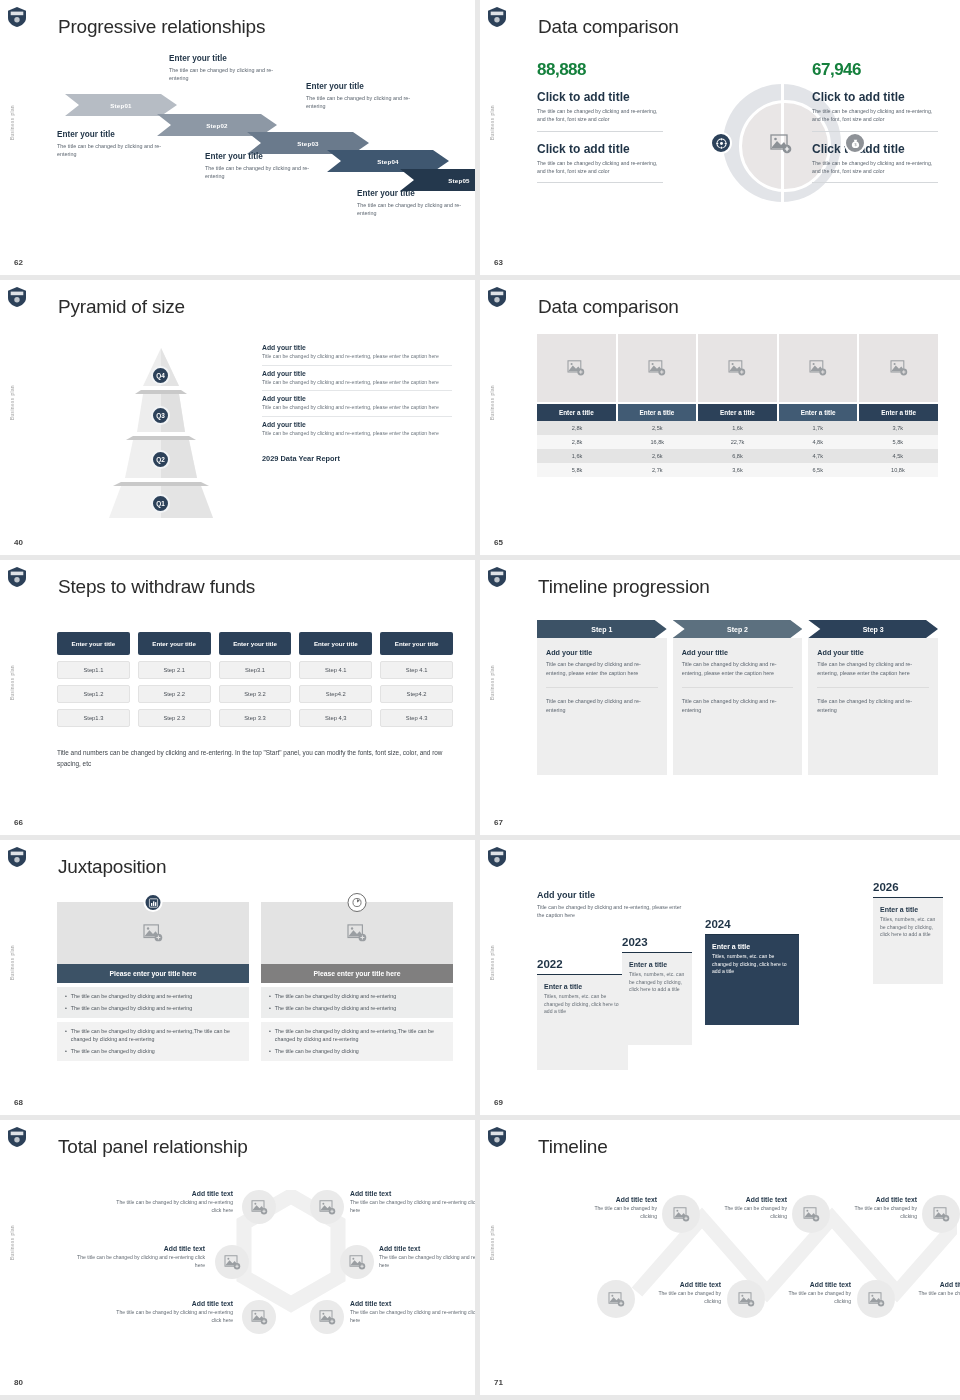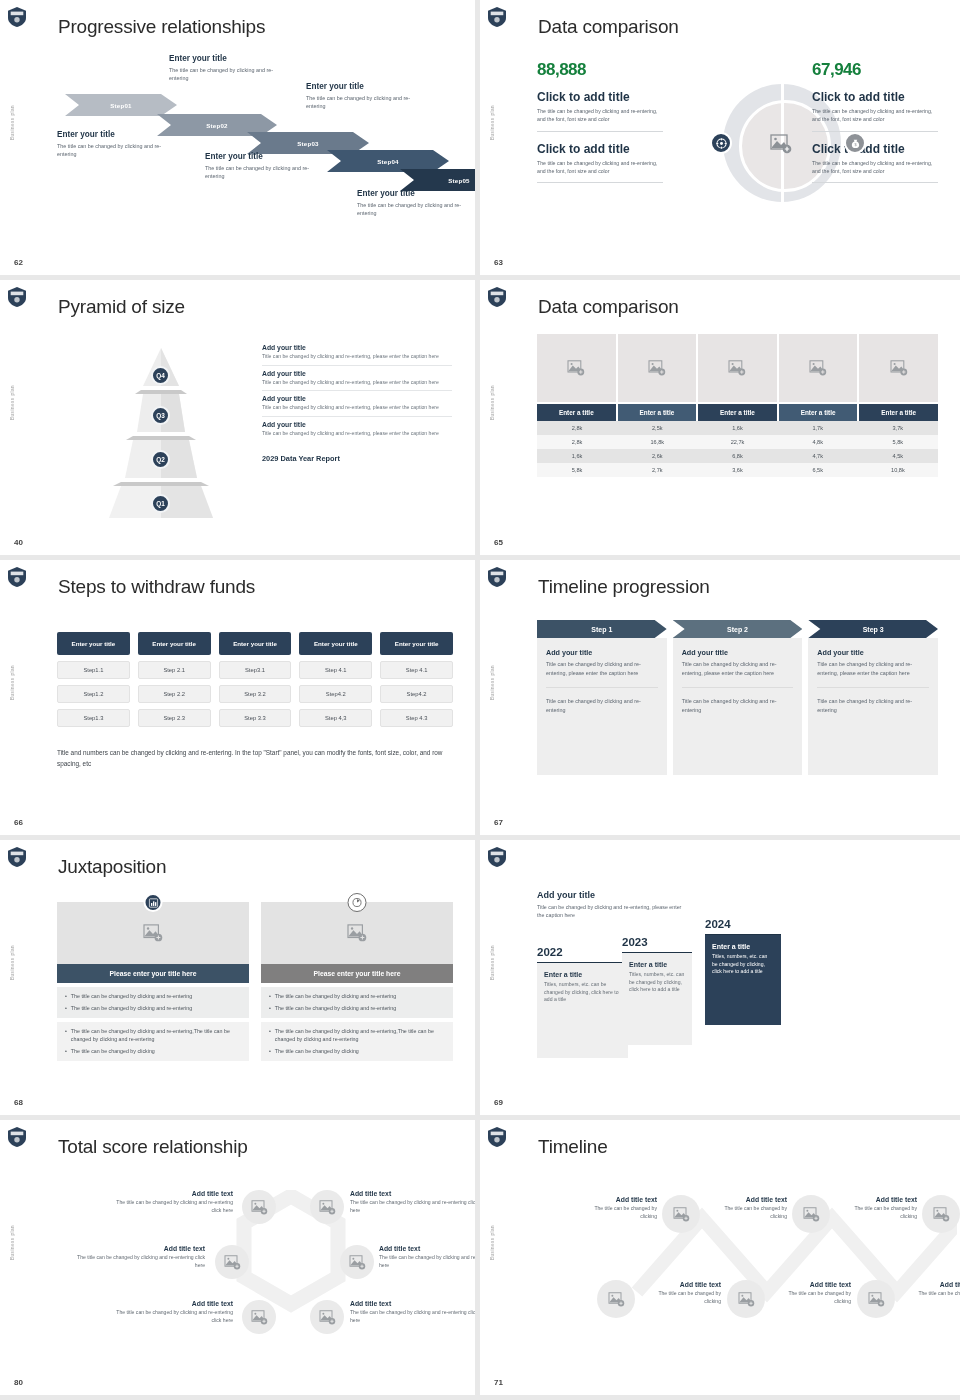--- a/index.html
+++ b/index.html
@@ -546,56 +546,64 @@
         <rect x="3" y="5" width="14" height="4" fill="#fff" opacity=".85"></rect>
         <circle cx="10" cy="14" r="3" fill="#fff" opacity=".7"></circle>
       </svg>
   <div class="side-label">Business plan</div>
   <div class="body" style="top:50px;">
     <div style="position:absolute;left:0;top:0;width:145px;">
       <div style="font-size:9px;font-weight:bold;color:#1f3346;">Add your title</div>
       <div style="font-size:5.3px;color:#5d6670;line-height:1.6;margin-top:3px;">Title can be changed by clicking and re-entering, please enter the caption here</div>
     </div>
 
-    <div style="position:absolute;left:0px;top:56px;width:91px;">
+    <div style="position:absolute;left:0px;top:68px;width:91px;">
       <div class="yr">2022</div>
       <div style="border-top:1.5px solid #1f3346;margin:4px 0 0;"></div>
       <div class="ycard" style="height:95px;">
         <div class="ych">Enter a title</div>
         <div class="ycp">Titles, numbers, etc. can be changed by clicking, click here to add a title</div>
       </div>
     </div>
     <div style="position:absolute;left:85px;top:46px;width:70px;">
       <div class="yr">2023</div>
       <div style="border-top:1.5px solid #1f3346;margin:4px 0 0;"></div>
       <div class="ycard" style="height:92px;">
         <div class="ych">Enter a title</div>
         <div class="ycp">Titles, numbers, etc. can be changed by clicking, click here to add a title</div>
       </div>
     </div>
-    <div style="position:absolute;left:168px;top:28px;width:76px;">
+    <div style="position:absolute;left:168px;top:28px;width:94px;">
       <div class="yr">2024</div>
       <div style="border-top:1.5px solid #1f3346;margin:4px 0 0;"></div>
       <div class="ycard dark" style="height:90px;">
         <div class="ych">Enter a title</div>
         <div class="ycp">Titles, numbers, etc. can be changed by clicking, click here to add a title</div>
       </div>
     </div>
+    <div style="position:absolute;left:336px;top:-9px;width:70px;">
+      <div class="yr">2026</div>
+      <div style="border-top:1.5px solid #1f3346;margin:4px 0 0;"></div>
+      <div class="ycard" style="height:86px;">
+        <div class="ych">Enter a title</div>
+        <div class="ycp">Titles, numbers, etc. can be changed by clicking, click here to add a title</div>
+      </div>
+    </div>
   </div>
   <div class="pno">69</div>
 </div>
 
 <div class="slide">
   <svg class="logo" viewBox="0 0 20 22">
         <path d="M10 0 L20 4 V12 C20 17 15 21 10 22 C5 21 0 17 0 12 V4 Z" fill="#2c4159"></path>
         <rect x="3" y="5" width="14" height="4" fill="#fff" opacity=".85"></rect>
         <circle cx="10" cy="14" r="3" fill="#fff" opacity=".7"></circle>
       </svg>
   <div class="side-label">Business plan</div>
-  <h1 class="title">Total score relationship</h1>
+  <h1 class="title">Total panel relationship</h1>
   <div class="body" style="top:62px;">
     <svg style="position:absolute;left:175px;top:8px;" width="118" height="150" viewBox="0 0 118 150">
       <path d="M59 6 L106 33 L106 87 L59 114 L12 87 L12 33 Z" fill="none" stroke="#f0f0f0" stroke-width="15"></path>
     </svg>
     <div class="circ" style="left:185px;top:8px;">
           <svg width="17" height="15" viewBox="0 0 22 20">
             <rect x="1" y="1" width="16" height="14" fill="none" stroke="#9a9ea2" stroke-width="1.3"></rect>
             <circle cx="5.5" cy="5" r="1.3" fill="#9a9ea2"></circle>
             <path d="M2 13 L7 7 L11 11 L14 8 L16 11 V14 H2Z" fill="#9a9ea2"></path>
             <circle cx="17" cy="15" r="4.3" fill="#9a9ea2"></circle>

